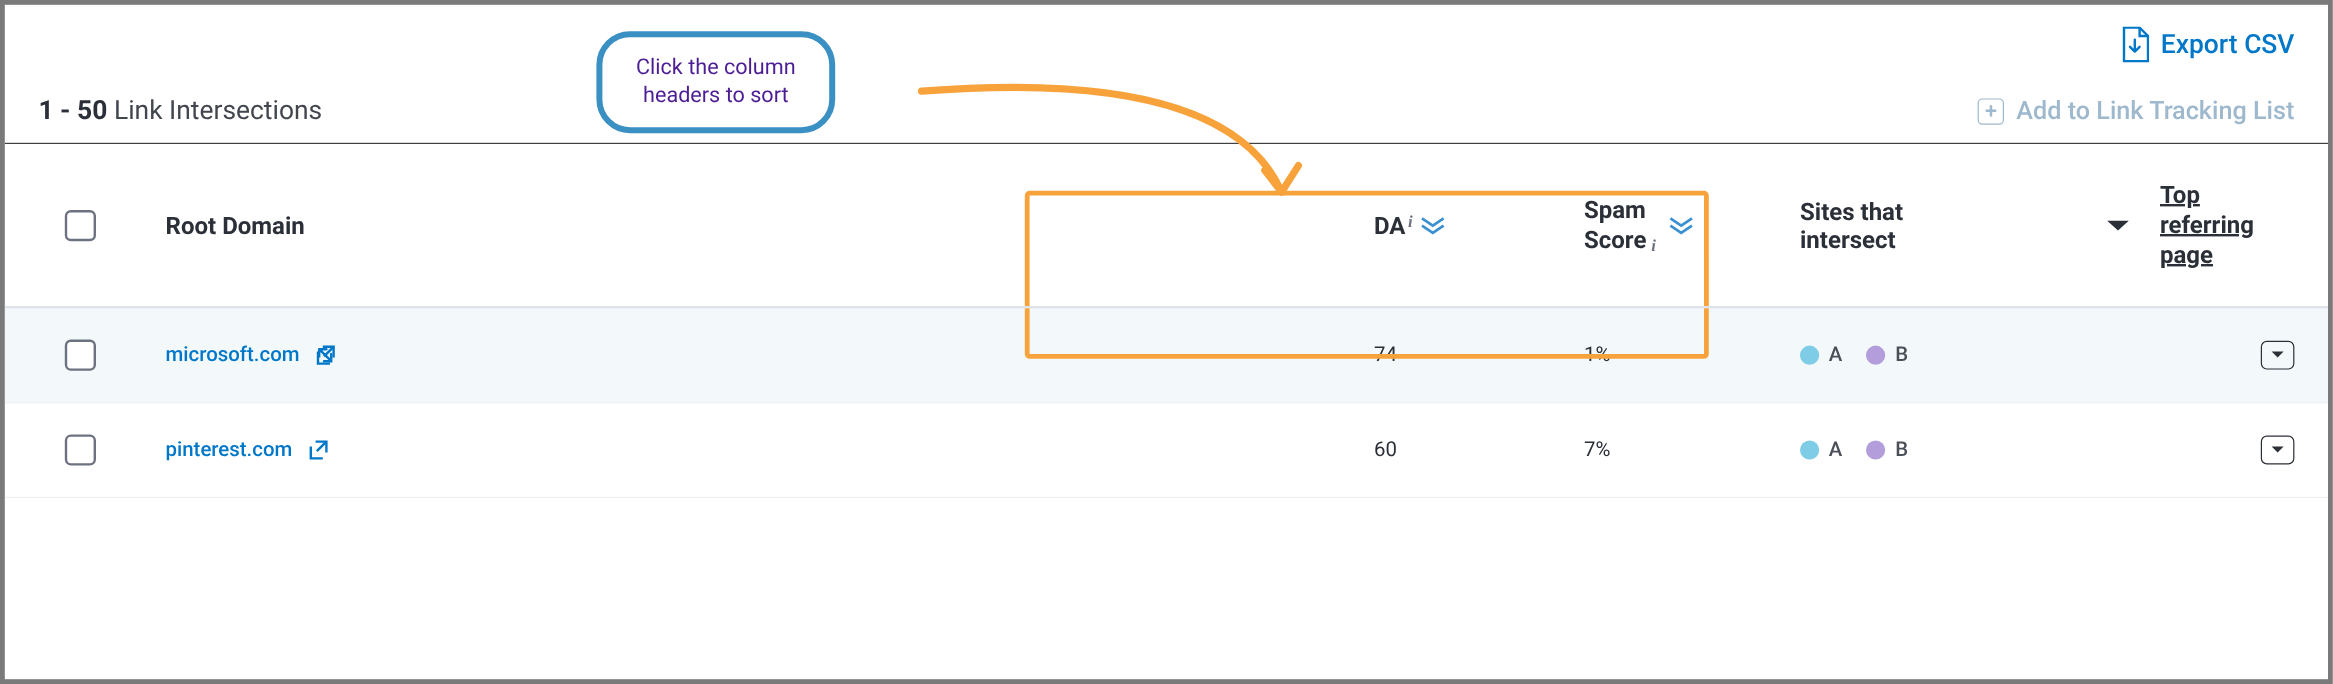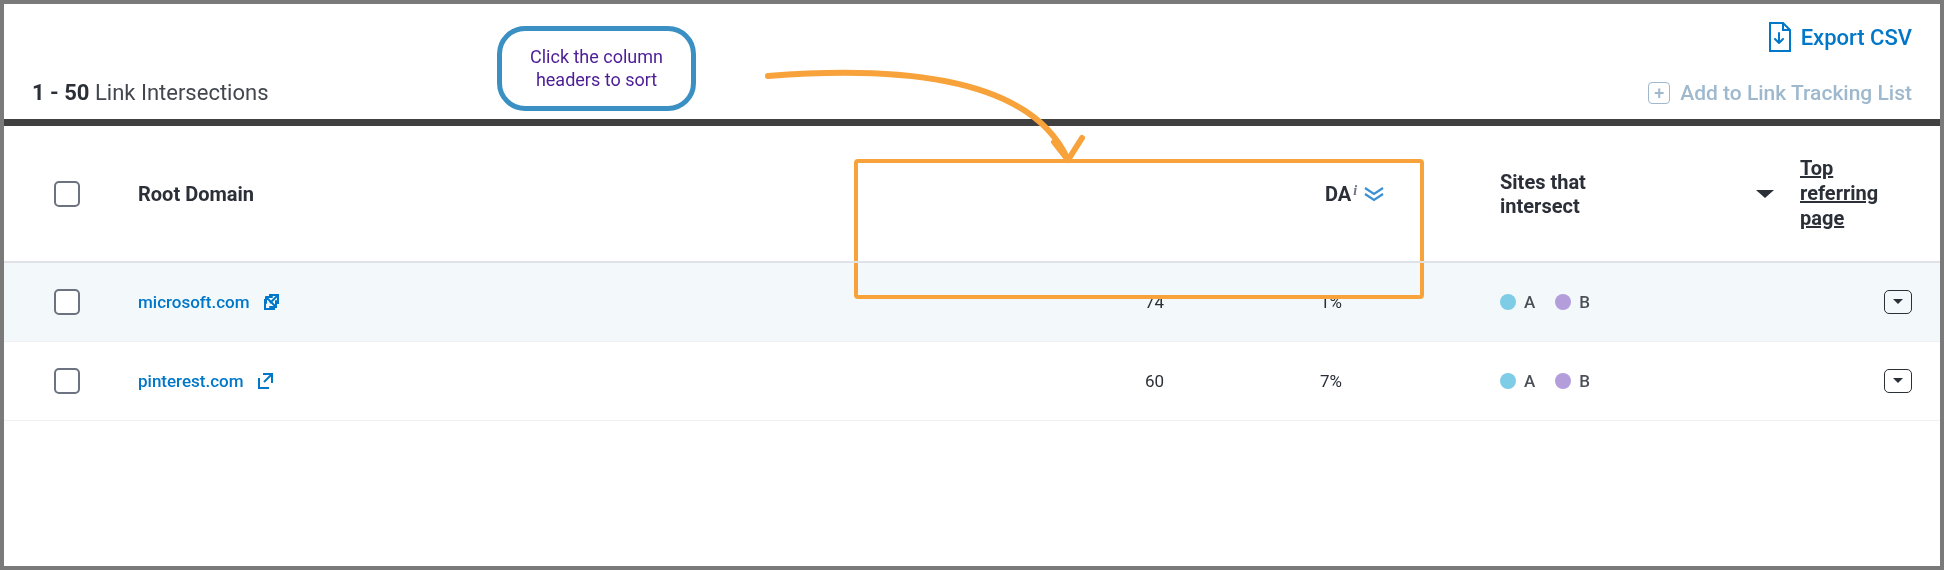--- a/index.html
+++ b/index.html
@@ -31,21 +31,21 @@
     font-weight: 500;
     cursor: pointer;
   }
   .export-csv svg { display: block; }
   .subhead-row {
     display: flex;
     justify-content: space-between;
     align-items: center;
     padding: 0 28px 14px 28px;
     margin-top: 28px;
-    border-bottom: 7px solid #404040;
+    border-bottom: 1px solid #404040;
   }
   .range-label {
     font-size: 22px;
     color: #2b2f38;
   }
   .range-label .bold { font-weight: 700; }
   .range-label .light { color: #42474f; }
   .add-tracking {
     display: flex;
     align-items: center;
@@ -208,20 +208,31 @@
       <span>Root Domain</span>
     </div>
     <div class="col-da">
       <span><span>DA</span><span class="info-i">i</span></span>
       <span class="sort-chevron chevron-outline">
         <svg width="22" height="16" viewBox="0 0 22 16">
             <path d="M2 2 L11 8 L20 2 M2 8 L11 14 L20 8"></path>
           </svg>
       </span>
     </div>
+    <div class="col-spam col-spam-head">
+      <span class="spam-text">
+        <span>Spam</span>
+        <span><span>Score</span><span class="info-i" style="top:2px; margin-left:4px;">i</span></span>
+      </span>
+      <span class="sort-chevron chevron-outline">
+        <svg width="22" height="16" viewBox="0 0 22 16">
+            <path d="M2 2 L11 8 L20 2 M2 8 L11 14 L20 8"></path>
+          </svg>
+      </span>
+    </div>
     <div class="col-intersect">
       <span>
         <span>Sites that</span><br>
         <span>intersect</span>
       </span>
       <span class="sort-chevron chevron-solid">
         <svg width="22" height="14" viewBox="0 0 22 14">
             <path d="M2 3 L11 11 L20 3 Z"></path>
           </svg>
       </span>

